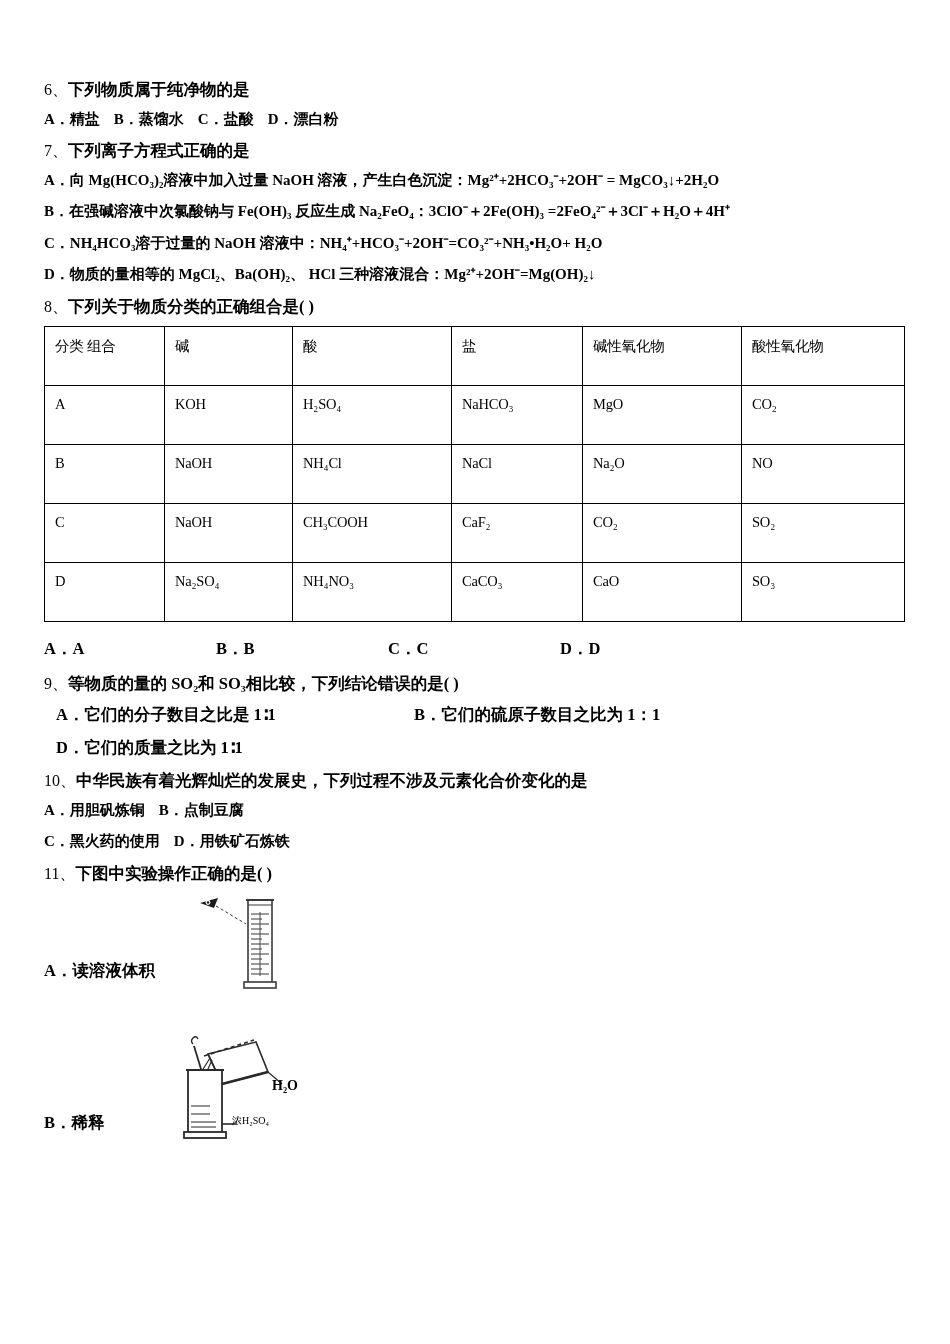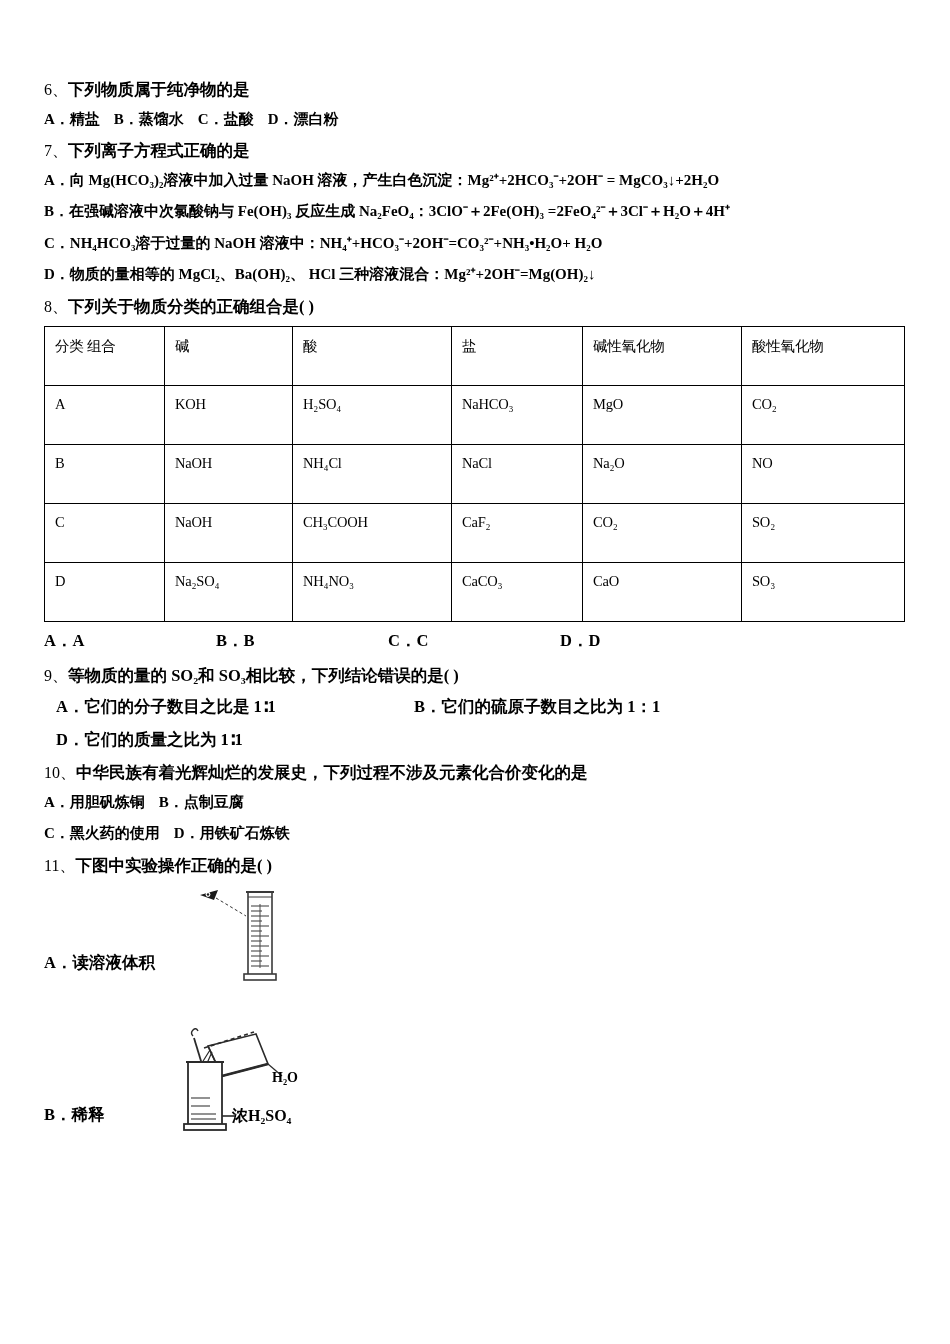--- a/index.html
+++ b/index.html
@@ -65,21 +65,21 @@
     line-height: 1.3;
   }
   .opt-col-a { width: 358px; flex: 0 0 358px; white-space: nowrap; }
   .opt-col-b { white-space: nowrap; }
 
   
   .ans-row {
     display: flex;
     font-size: 16.5px;
     font-weight: 700;
-    margin: 8px 0 14px 0;
+    margin: 16px 0 14px 0;
   }
   .ans-row > span { flex: 0 0 172px; white-space: nowrap; }
 
   
   table.cls-table {
     border-collapse: collapse;
     width: 860px;
     margin: 6px 0 4px 0;
     table-layout: fixed;
   }
@@ -316,18 +316,18 @@
           <path d="M27 94 L52 94"></path>
               <path d="M27 99 L52 99"></path>
         </g>
 
         <path d="M104 44 L118 56" stroke="#2a2a2a" stroke-width="1.2" fill="none"></path>
 
         <path d="M58 96 L72 96" stroke="#2a2a2a" stroke-width="1.6" fill="none"></path>
       </svg>
       
       <div style="position:absolute; left:108px; top:50px; font-size:14px; font-weight:700; white-space:nowrap;">H₂O</div>
-      <div style="position:absolute; left:68px; top:86px; font-size:16px; font-weight:700; white-space:nowrap;">浓H₂SO₄</div>
+      <div style="position:absolute; left:68px; top:86px; font-size:10px; font-weight:400; white-space:nowrap;">浓H₂SO₄</div>
     </div>
   </div>
 
 </div>
 </div>
 
 </body></html>

